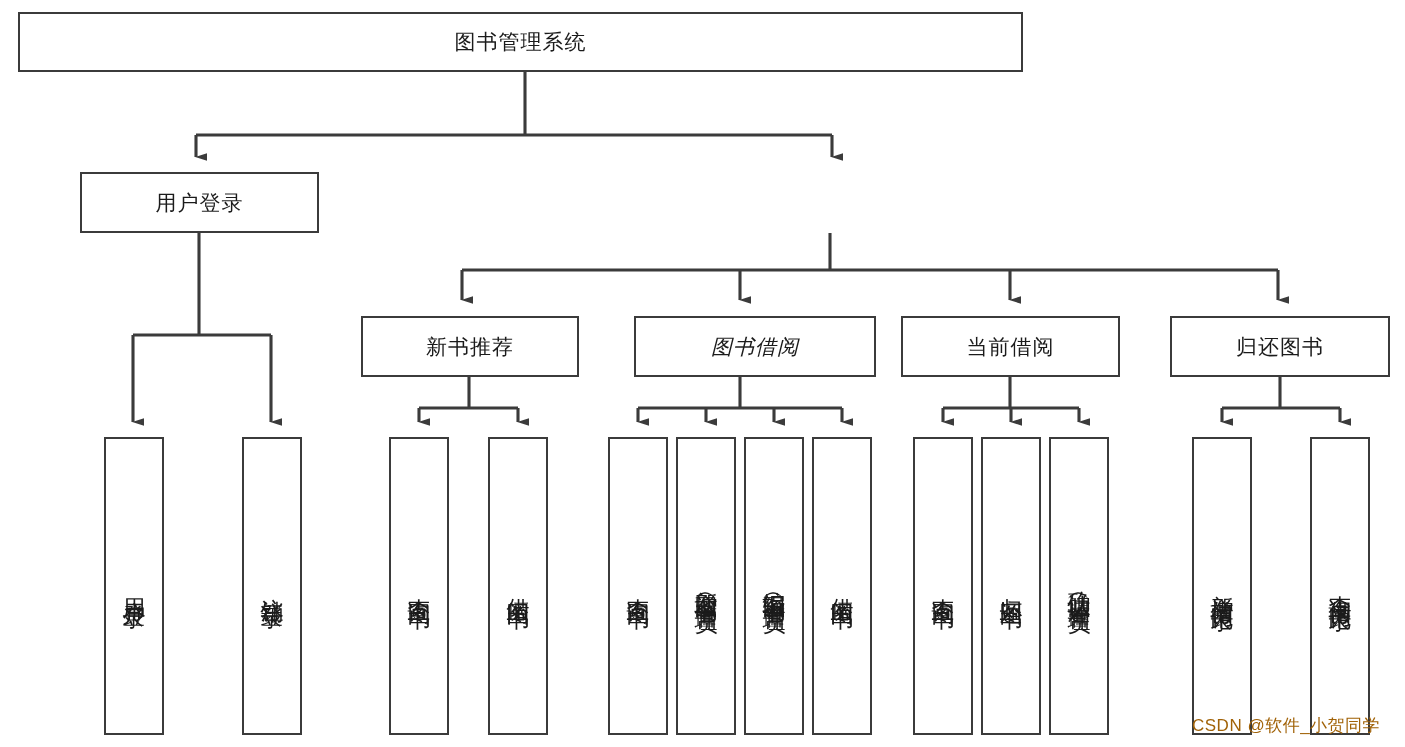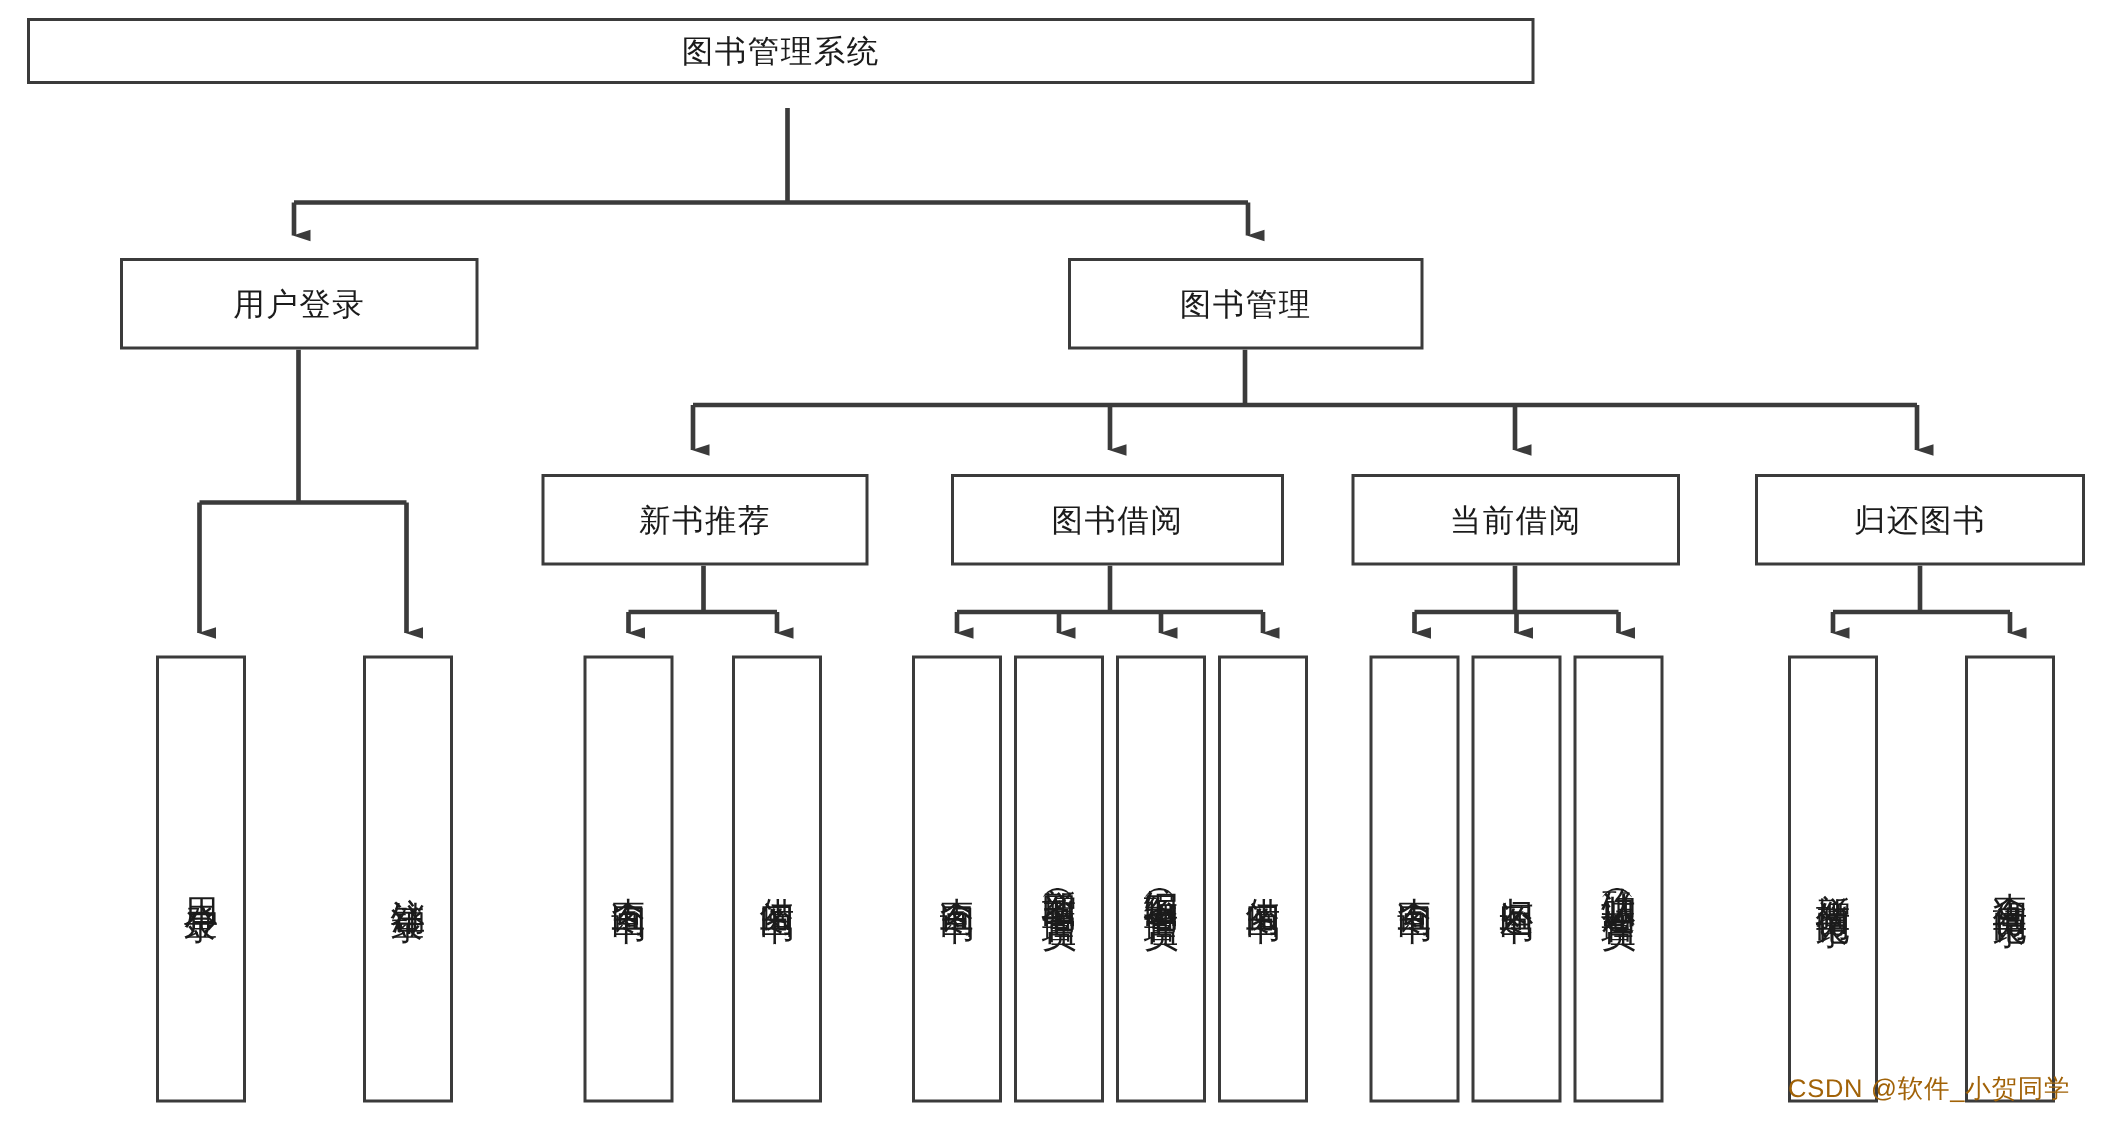--- a/index.html
+++ b/index.html
@@ -114,37 +114,34 @@
       <path d="M1011,408 L1011,422" marker-end="url(#arw)"></path>
       <path d="M1079,408 L1079,422" marker-end="url(#arw)"></path>
 
       <path d="M1280,377 L1280,408"></path>
       <path d="M1222,408 L1340,408"></path>
       <path d="M1222,408 L1222,422" marker-end="url(#arw)"></path>
       <path d="M1340,408 L1340,422" marker-end="url(#arw)"></path>
     </g>
   </svg>
 
-  <div class="node h" style="left:18px; top:12px; width:1005px; height:44px;">
+  <div class="node h" style="left:18px; top:12px; width:1005px; height:60px;">
     <span>图书管理系统</span>
   </div>
 
   <div class="node h" style="left:80px; top:172px; width:239px; height:61px;">
     <span>用户登录</span>
   </div>
 
-  <div class="node h" style="left:712px; top:172px; width:237px; height:61px;">
-    <span>图书管理</span>
-  </div>
 
   <div class="node h" style="left:361px; top:316px; width:218px; height:61px;">
     <span>新书推荐</span>
   </div>
 
-  <div class="node h" style="left:634px; top:316px; width:222px; height:61px;">
+  <div class="node h" style="left:634px; top:316px; width:242px; height:61px;font-style:italic;">
     <span>图书借阅</span>
   </div>
 
   <div class="node h" style="left:901px; top:316px; width:219px; height:61px;">
     <span>当前借阅</span>
   </div>
 
   <div class="node h" style="left:1170px; top:316px; width:220px; height:61px;">
     <span>归还图书</span>
   </div>

